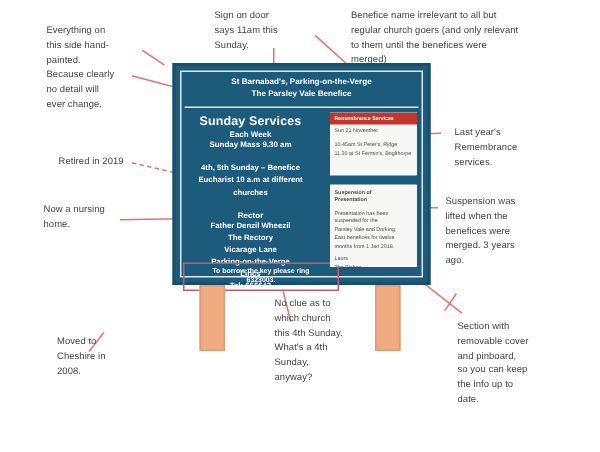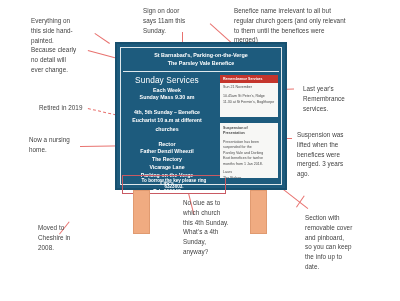--- a/index.html
+++ b/index.html
@@ -74,21 +74,21 @@
 
   
   .painted{
     position:absolute;
     left:6px;top:31px;
     width:88px;
     text-align:center;
     color:#ffffff;
   }
   .p-title{
-    font-size:8.3px;font-weight:normal;
+    font-size:8.3px;font-weight:bold;
     letter-spacing:0.1px;
     margin-bottom:1.5px;
   }
   .p-sub{font-size:5.3px;line-height:1.5;font-weight:bold;}
   .p-blk{margin-top:6px;font-size:5.2px;line-height:1.55;font-weight:bold;}
   .p-rector-h{margin-top:8px;font-size:5.4px;font-weight:bold;}
   .p-rector{font-size:5.2px;line-height:1.55;font-weight:bold;}
 
   .keybox{
     position:absolute;

